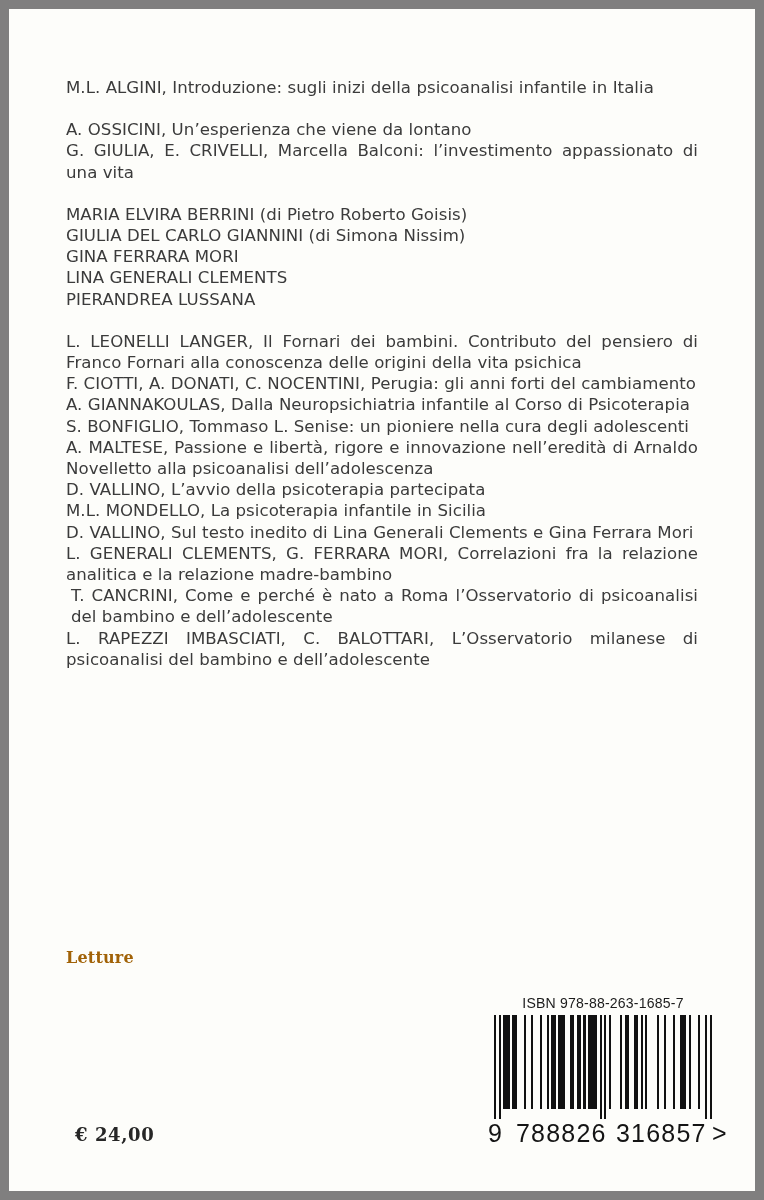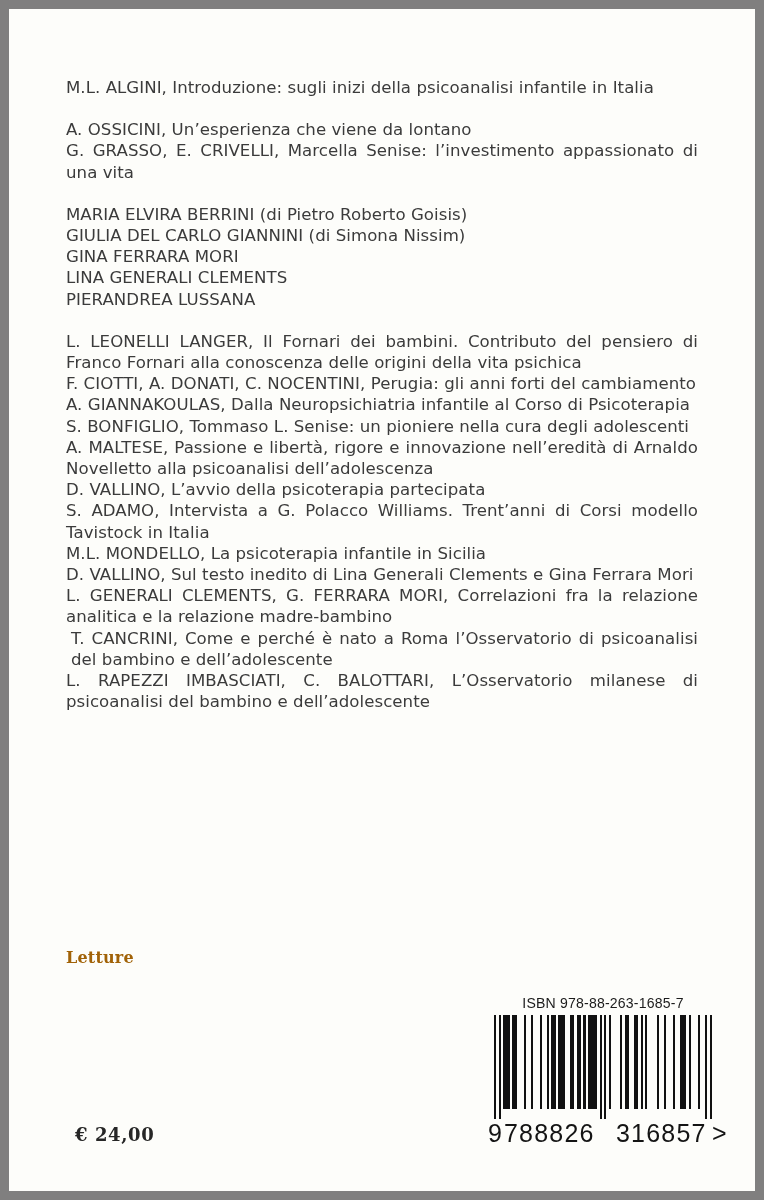--- a/index.html
+++ b/index.html
@@ -101,40 +101,40 @@
   .digits span{
     position:absolute;
     top:0;
     font-size:25px;
     font-family:"Liberation Sans", sans-serif;
     color:#141414;
     letter-spacing:1.2px;
     white-space:nowrap;
   }
   .d-left{left:-6px;}
-  .d-mid1{left:10px;}
+  .d-mid1{left:22px;}
   .d-mid2{left:122px;}
   .d-right{left:218px;}
 </style>
 </head>
 <body>
 
 <div class="page">
 
   <div class="content">
 
     <div class="blk">
       <p class="entry">M.L. ALGINI, Introduzione: sugli inizi della psicoanalisi infantile in Italia</p>
     </div>
 
     <div class="gap"></div>
 
     <div class="blk">
       <p class="entry">A. OSSICINI, Un’esperienza che viene da lontano</p>
-      <p class="entry">G. GRASSO, E. CRIVELLI, Marcella Senise: l’investimento appassionato di una vita</p>
+      <p class="entry">G. GIULIA, E. CRIVELLI, Marcella Balconi: l’investimento appassionato di una vita</p>
     </div>
 
     <div class="gap"></div>
 
     <div class="blk">
       <p class="pioneer">MARIA ELVIRA BERRINI (di Pietro Roberto Goisis)</p>
       <p class="pioneer">GIULIA DEL CARLO GIANNINI (di Simona Nissim)</p>
       <p class="pioneer">GINA FERRARA MORI</p>
       <p class="pioneer">LINA GENERALI CLEMENTS</p>
       <p class="pioneer">PIERANDREA LUSSANA</p>
@@ -142,21 +142,20 @@
 
     <div class="gap"></div>
 
     <div class="blk">
       <p class="entry">L. LEONELLI LANGER, Il Fornari dei bambini. Contributo del pensiero di Franco Fornari alla conoscenza delle origini della vita psichica</p>
       <p class="entry">F. CIOTTI, A. DONATI, C. NOCENTINI, Perugia: gli anni forti del cambiamento</p>
       <p class="entry">A. GIANNAKOULAS, Dalla Neuropsichiatria infantile al Corso di Psicoterapia</p>
       <p class="entry">S. BONFIGLIO, Tommaso L. Senise: un pioniere nella cura degli adolescenti</p>
       <p class="entry">A. MALTESE, Passione e libertà, rigore e innovazione nell’eredità di Arnaldo Novelletto alla psicoanalisi dell’adolescenza</p>
       <p class="entry">D. VALLINO, L’avvio della psicoterapia partecipata</p>
-      <p class="entry">S. ADAMO, Intervista a G. Polacco Williams. Trent’anni di Corsi modello Tavistock in Italia</p>
       <p class="entry">M.L. MONDELLO, La psicoterapia infantile in Sicilia</p>
       <p class="entry">D. VALLINO, Sul testo inedito di Lina Generali Clements e Gina Ferrara Mori</p>
       <p class="entry">L. GENERALI CLEMENTS, G. FERRARA MORI, Correlazioni fra la relazione analitica e la relazione madre-bambino</p>
       <p class="entry indent">T. CANCRINI, Come e perché è nato a Roma l’Osservatorio di psicoanalisi  del bambino e dell’adolescente</p>
       <p class="entry">L. RAPEZZI IMBASCIATI, C. BALOTTARI, L’Osservatorio milanese di psicoanalisi del bambino e dell’adolescente</p>
     </div>
 
   </div>
 
   <div class="letture">Letture</div>

